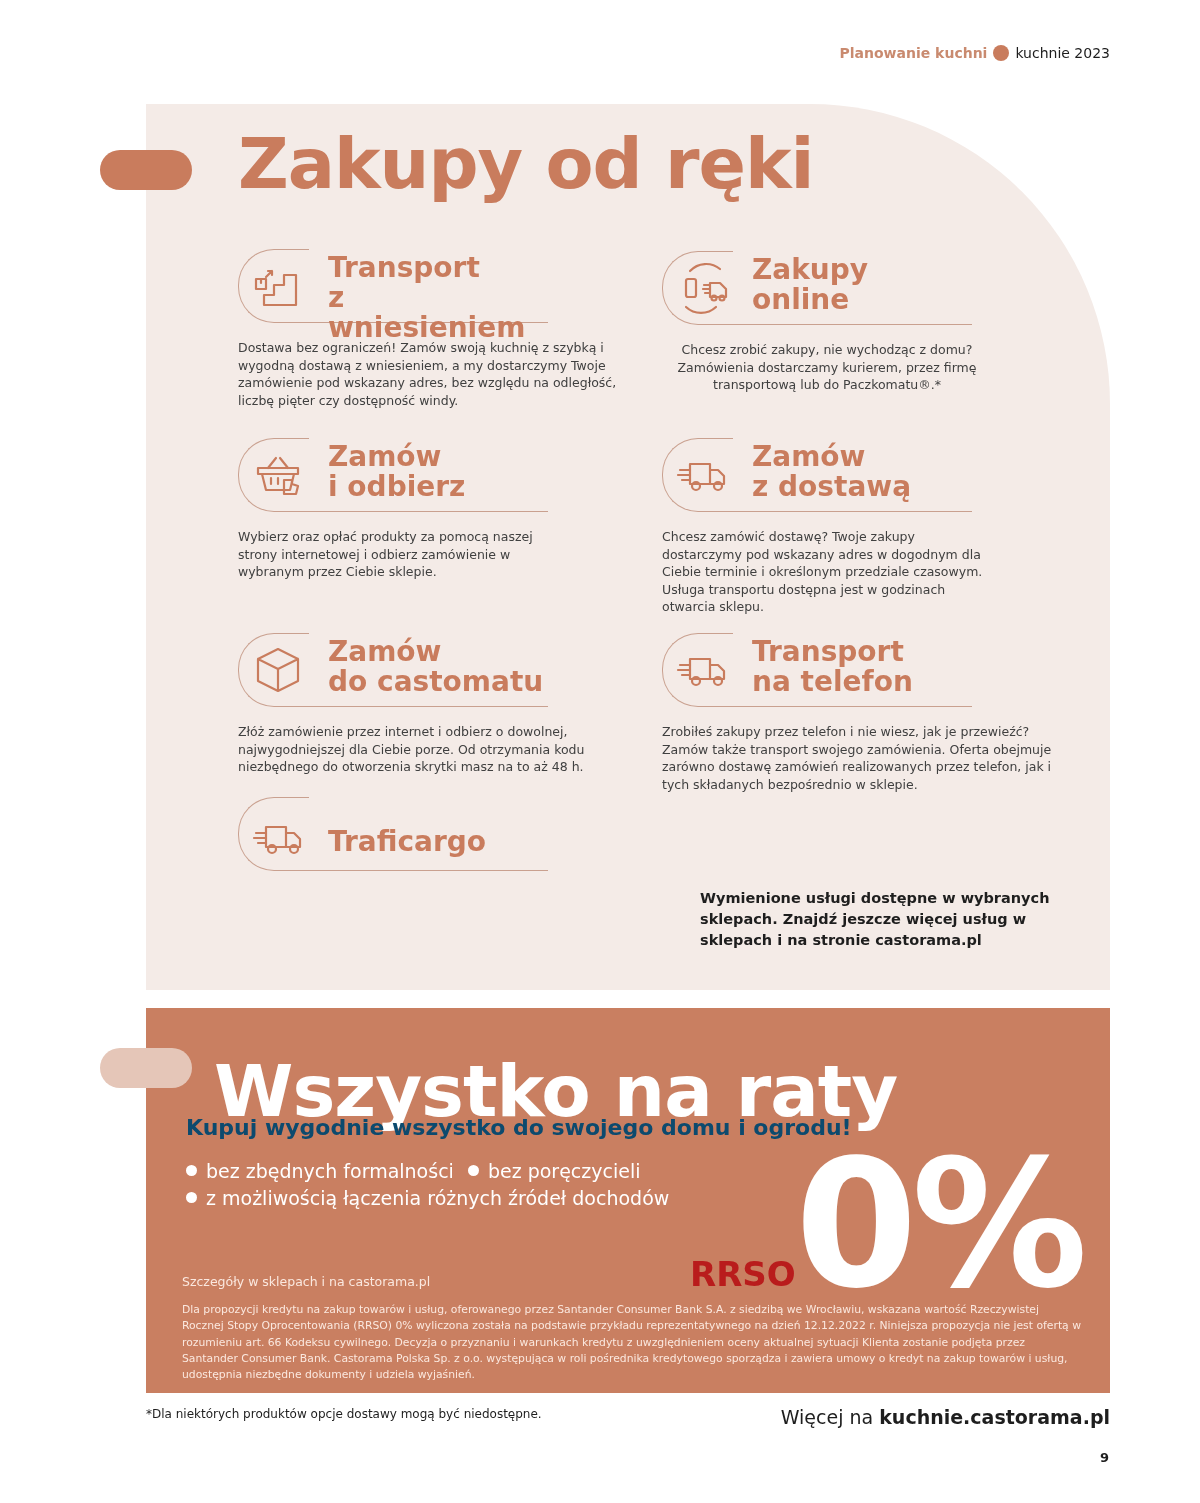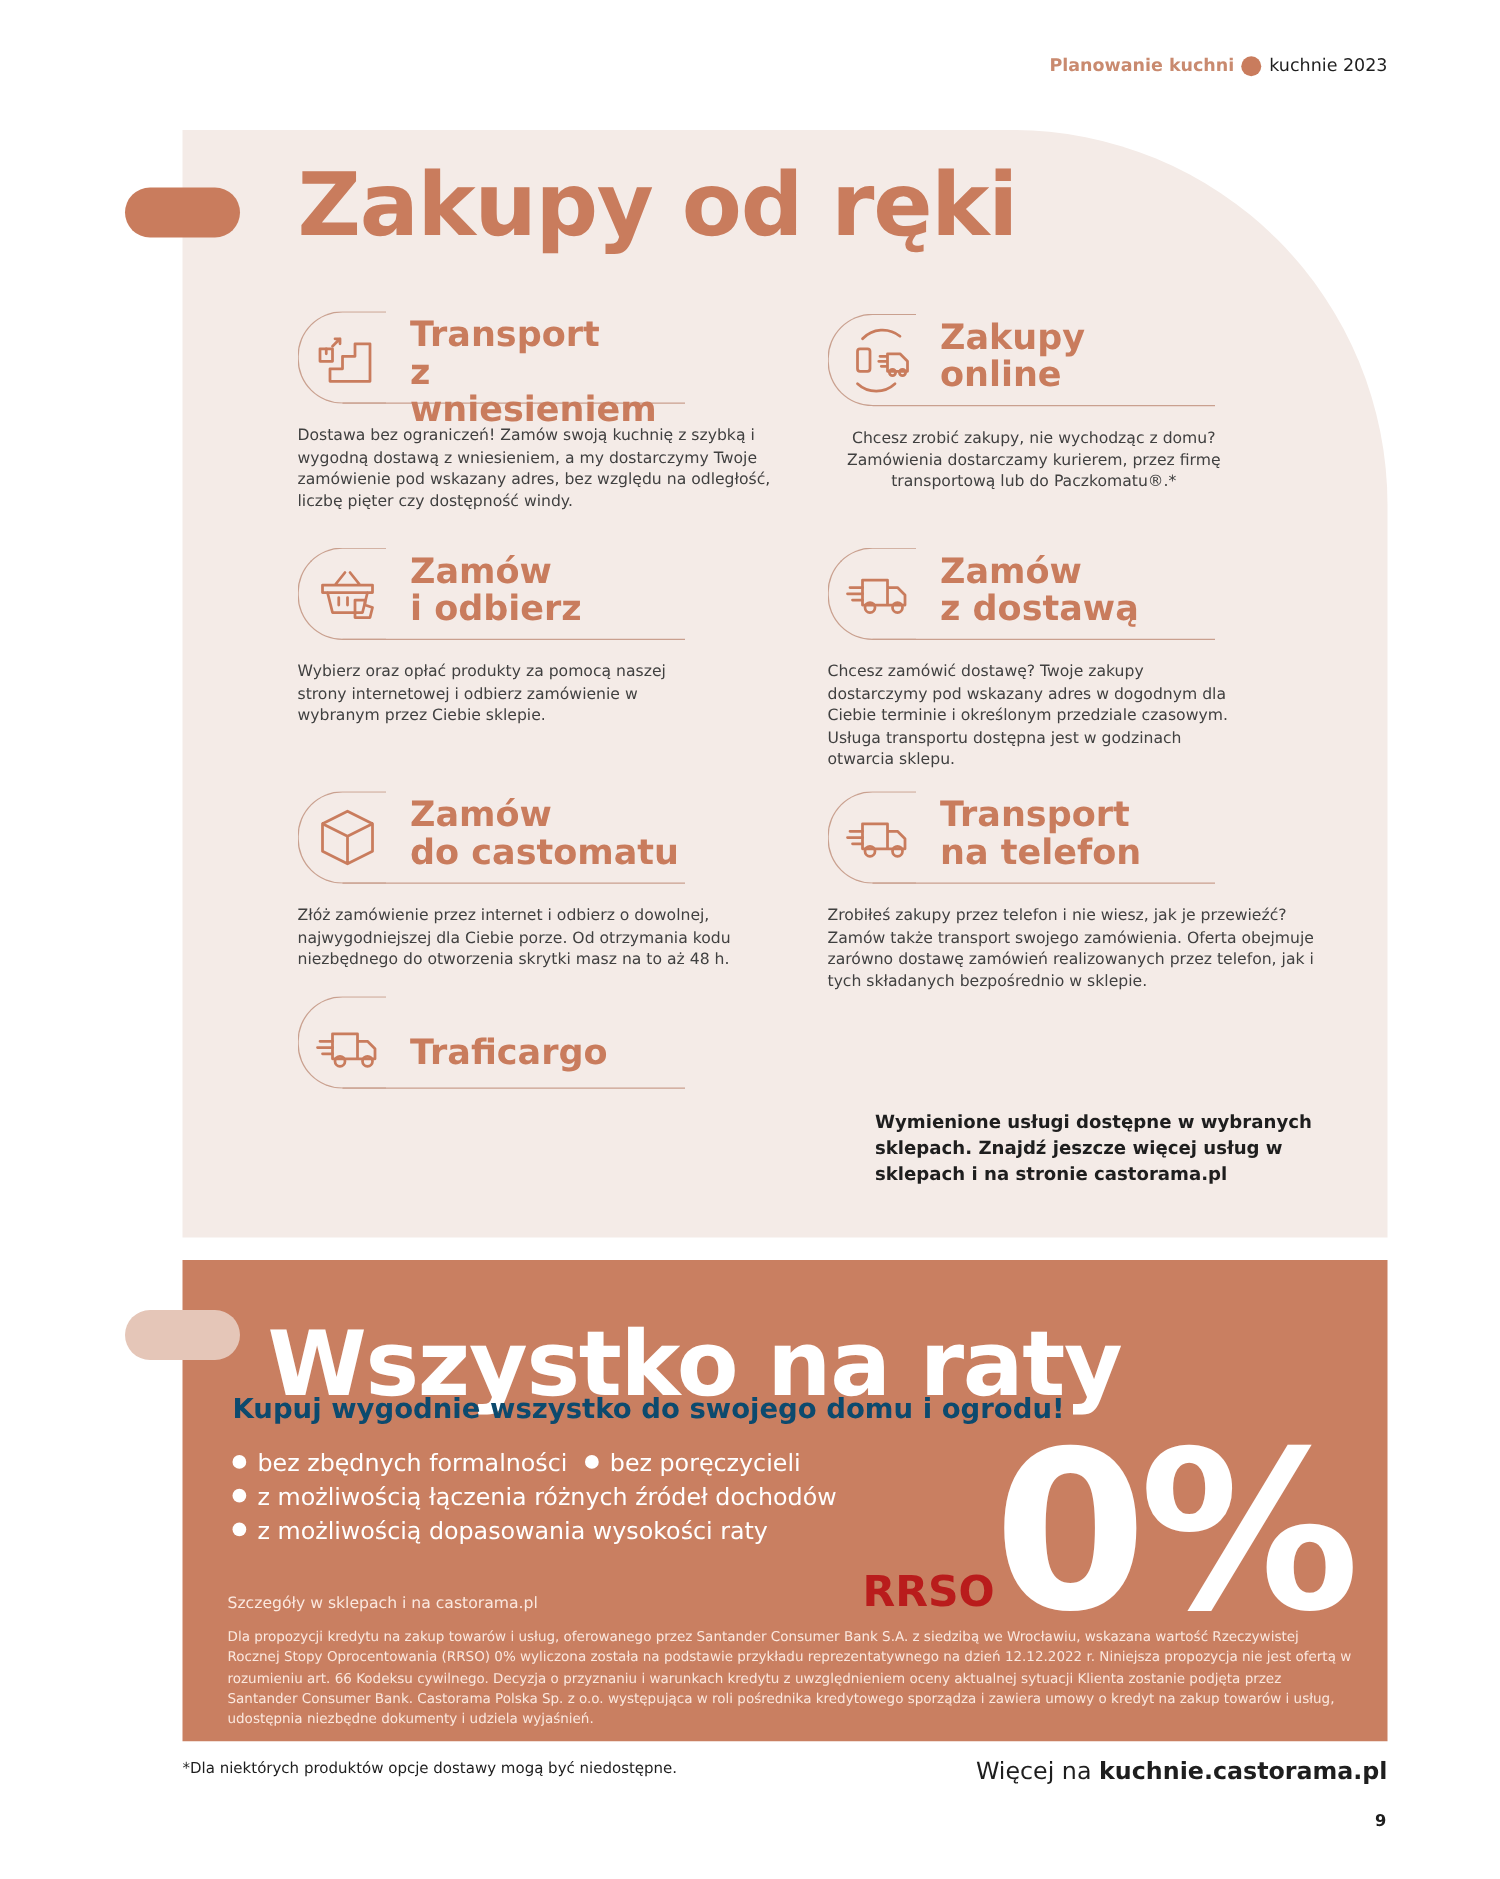--- a/index.html
+++ b/index.html
@@ -178,21 +178,20 @@
 
 <div class="note">Wymienione usługi dostępne w wybranych sklepach. Znajdź jeszcze więcej usług w sklepach i na stronie castorama.pl</div>
 
 <div class="raty"></div>
 <div class="pill pill2"></div>
 <h2 class="title2">Wszystko na raty</h2>
 <div class="sub">Kupuj wygodnie wszystko do swojego domu i ogrodu!</div>
 <div class="bullets">
   <div><span class="b"></span><span>bez zbędnych formalności</span><span class="sp"></span><span class="b"></span><span>bez poręczycieli</span></div>
   <div><span class="b"></span><span>z możliwością łączenia różnych źródeł dochodów</span></div>
-  <div><span class="b"></span><span>z możliwością dopasowania wysokości raty</span></div>
 </div>
 <div class="rrso">RRSO</div>
 <div class="zero">0%</div>
 <div class="det">Szczegóły w sklepach i na castorama.pl</div>
 <div class="legal">Dla propozycji kredytu na zakup towarów i usług, oferowanego przez Santander Consumer Bank S.A. z siedzibą we Wrocławiu, wskazana wartość Rzeczywistej Rocznej Stopy Oprocentowania (RRSO) 0% wyliczona została na podstawie przykładu reprezentatywnego na dzień 12.12.2022 r. Niniejsza propozycja nie jest ofertą w rozumieniu art. 66 Kodeksu cywilnego. Decyzja o przyznaniu i warunkach kredytu z uwzględnieniem oceny aktualnej sytuacji Klienta zostanie podjęta przez Santander Consumer Bank. Castorama Polska Sp. z o.o. występująca w roli pośrednika kredytowego sporządza i zawiera umowy o kredyt na zakup towarów i usług, udostępnia niezbędne dokumenty i udziela wyjaśnień.</div>
 
 <div class="foot">*Dla niektórych produktów opcje dostawy mogą być niedostępne.</div>
 <div class="more">
   <span>Więcej na</span>
   <b>kuchnie.castorama.pl</b>

